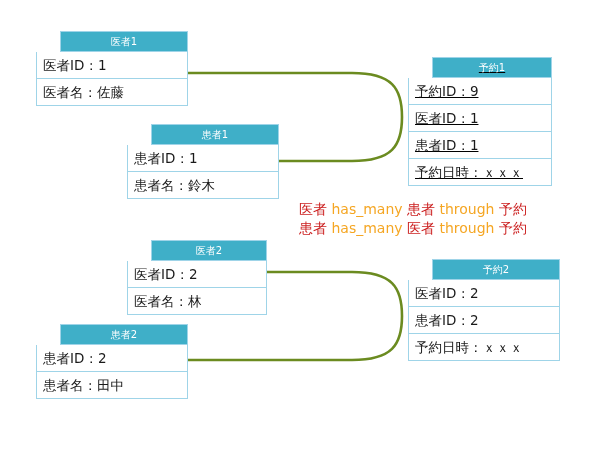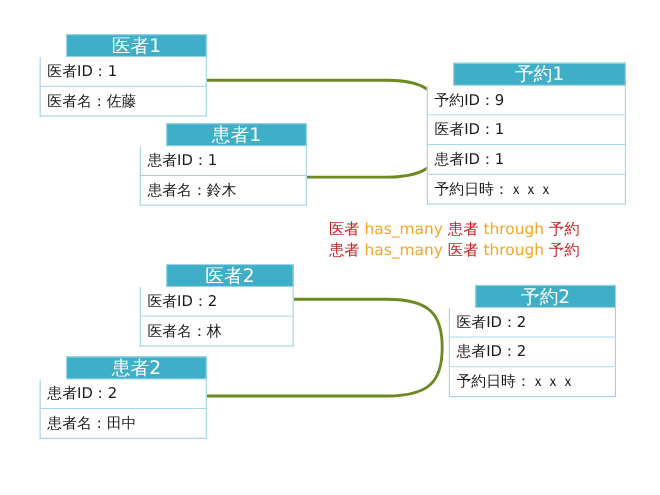--- a/index.html
+++ b/index.html
@@ -23,21 +23,21 @@
   .table {
     position: absolute;
     box-sizing: border-box;
     background: #ffffff;
   }
   .table .thead {
     box-sizing: border-box;
     background: #3fafc8;
     color: #ffffff;
     text-align: center;
-    font-size: 17px;
+    font-size: 10px;
     line-height: 20px;
     height: 21px;
     border: 1px solid #9fd4e8;
     margin-left: 24px;
   }
   .table .trow {
     box-sizing: border-box;
     background: #ffffff;
     color: #1a1a1a;
     font-size: 13.5px;
@@ -45,24 +45,24 @@
     height: 27px;
     padding: 3px 0 0 6px;
     border: 1px solid #9fd4e8;
     border-top: none;
     white-space: nowrap;
     overflow: hidden;
   }
 
   
   #tbl-doctor1   { left: 36px;  top: 31px;  width: 152px; }
-  #tbl-patient1  { left: 127px; top: 112px; width: 152px; }
+  #tbl-patient1  { left: 127px; top: 124px; width: 152px; }
   #tbl-doctor2   { left: 127px; top: 240px; width: 140px; }
   #tbl-patient2  { left: 36px;  top: 324px; width: 152px; border-radius: 22px; }
-  #tbl-resv1     { left: 388px; top: 57px;  width: 181px; }
+  #tbl-resv1     { left: 408px; top: 57px;  width: 144px; text-decoration: underline; }
   #tbl-resv2     { left: 408px; top: 259px; width: 152px; }
 
   
   #connectors {
     position: absolute;
     left: 0;
     top: 0;
     width: 600px;
     height: 450px;
     pointer-events: none;

